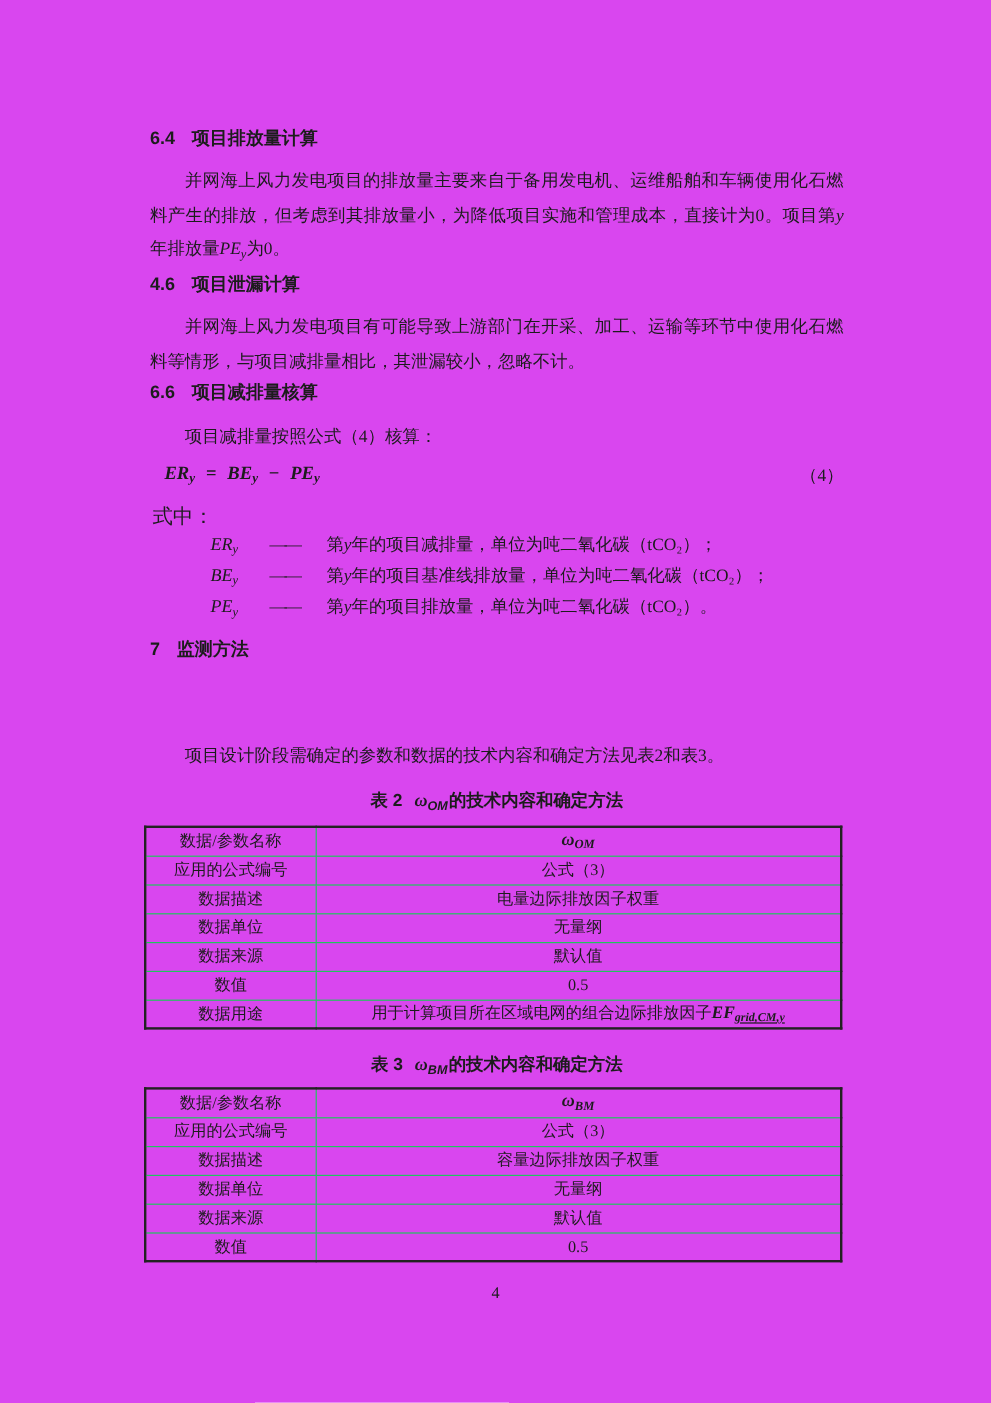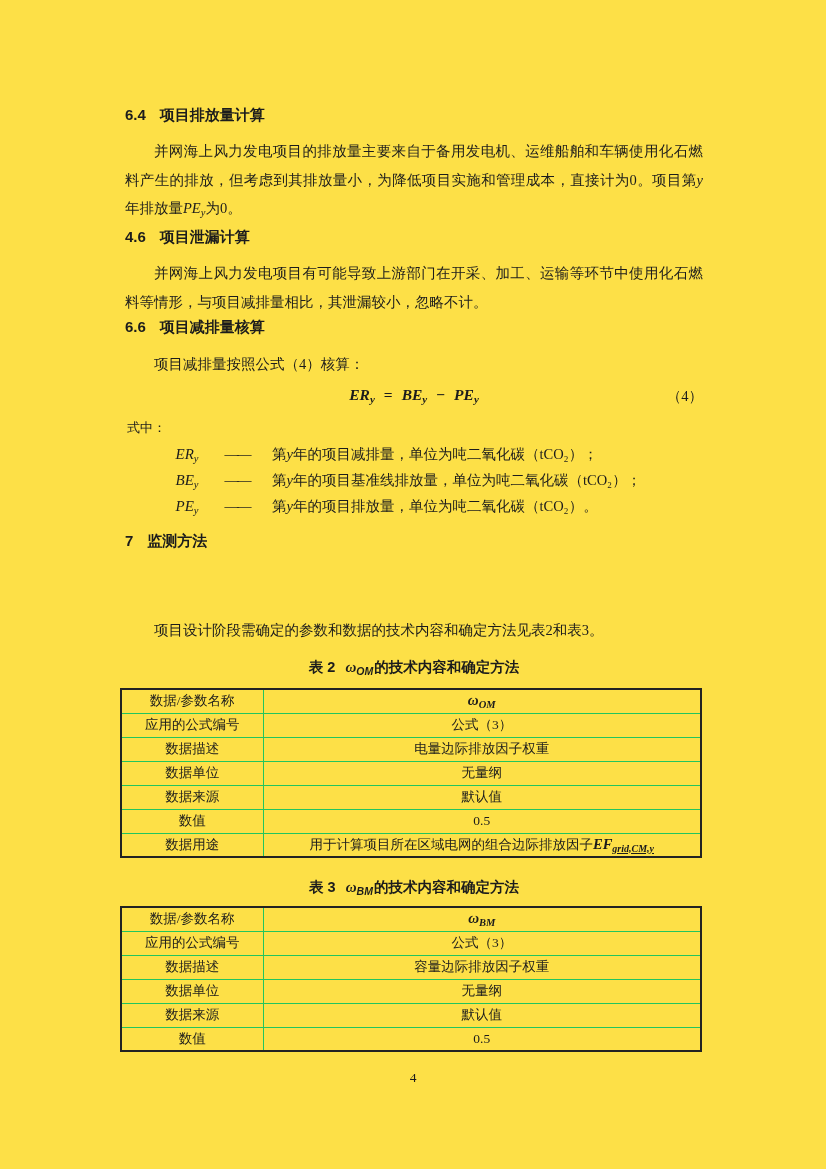--- a/index.html
+++ b/index.html
@@ -1,18 +1,18 @@
 <!DOCTYPE html>
 <html><head>
 <meta charset="utf-8">
 <style>
   * { margin:0; padding:0; box-sizing:border-box; }
   html,body { background:#ffffff; }
   .page {
-    position:relative; width:826px; height:1169px; background:#fde047;
+    position:relative; width:826px; height:1169px; background:#d946ef;
     font-family:"Liberation Serif","DejaVu Serif",serif;
     color:#1c1c1c; overflow:hidden;
   }
   .heading {
     position:absolute; left:125px;
     font-family:"Liberation Sans","DejaVu Sans",sans-serif;
     font-weight:bold; font-size:15px; white-space:nowrap;
   }
   .heading .ht { margin-left:14px; }
   .body-p {
@@ -21,27 +21,27 @@
     text-align:justify; text-indent:2em;
   }
   .lead-p {
     position:absolute; left:125px; width:578px;
     font-size:14.5px; line-height:24px; text-indent:2em;
   }
   i.m { font-style:italic; font-family:"Liberation Serif","DejaVu Serif",serif; }
   sub.m { font-style:italic; font-size:10.5px; vertical-align:-3px; }
   .formula-row { position:absolute; left:125px; width:578px; height:26px; }
   .formula-expr {
-    position:absolute; left:0; right:0; text-align:center;
+    position:absolute; left:12px; right:0; 
     font-size:15.5px; font-style:italic; font-weight:bold; white-space:nowrap;
   }
   .formula-expr .op { margin:0 9px; font-weight:bold; font-style:normal; }
   .formula-expr sub { font-size:11px; vertical-align:-3px; }
   .formula-num { position:absolute; right:0; top:1px; font-size:14.5px; font-style:normal; }
-  .where-label { position:absolute; left:127px; font-size:13px; }
+  .where-label { position:absolute; left:127px; font-size:17px; }
   .defs { position:absolute; left:125px; width:578px;text-align:center; }
   .def-row { display:flex; height:26px; line-height:26px; font-size:14.5px; padding-left:30px; }
   .def-sym { width:64px; font-style:italic; font-size:15px; }
   .def-sym sub { font-size:10.5px; vertical-align:-3px; }
   .def-dash { width:36px; letter-spacing:-2px; }
   .def-desc { margin-left:17px; white-space:nowrap; }
   .caption {
     position:absolute; left:125px; width:578px; text-align:center;
     font-family:"Liberation Sans","DejaVu Sans",sans-serif;
     font-weight:bold; font-size:14.5px;

